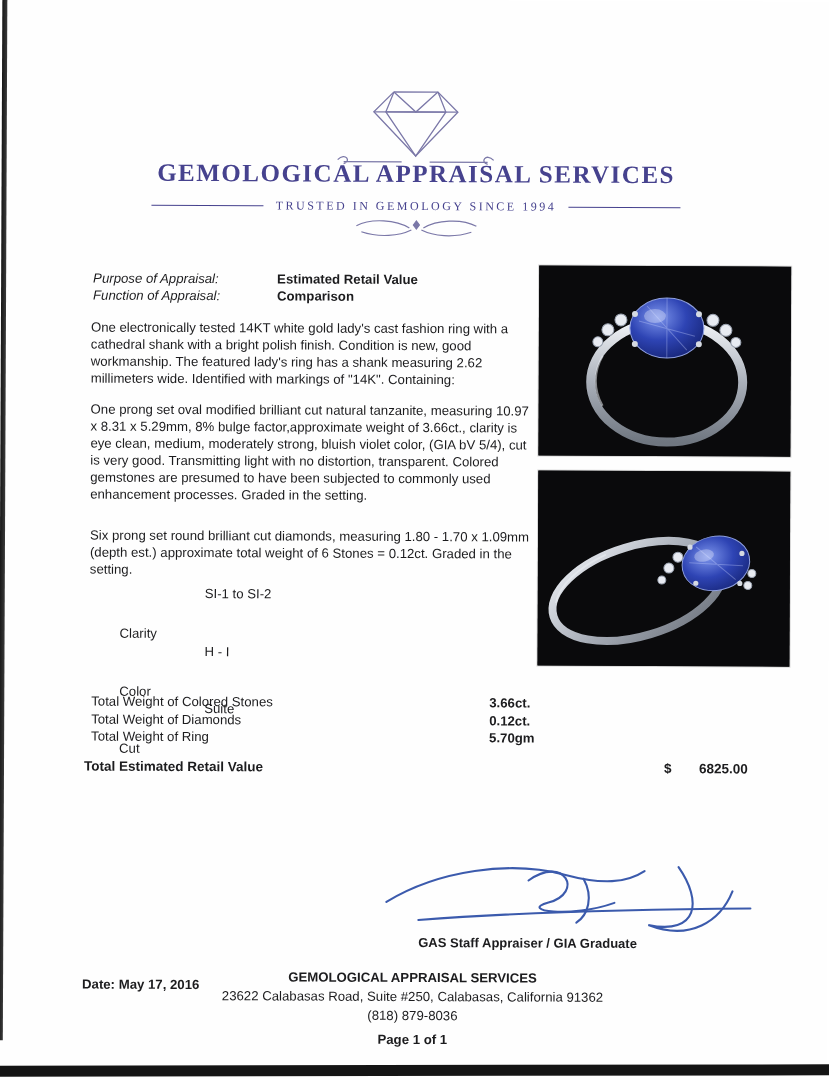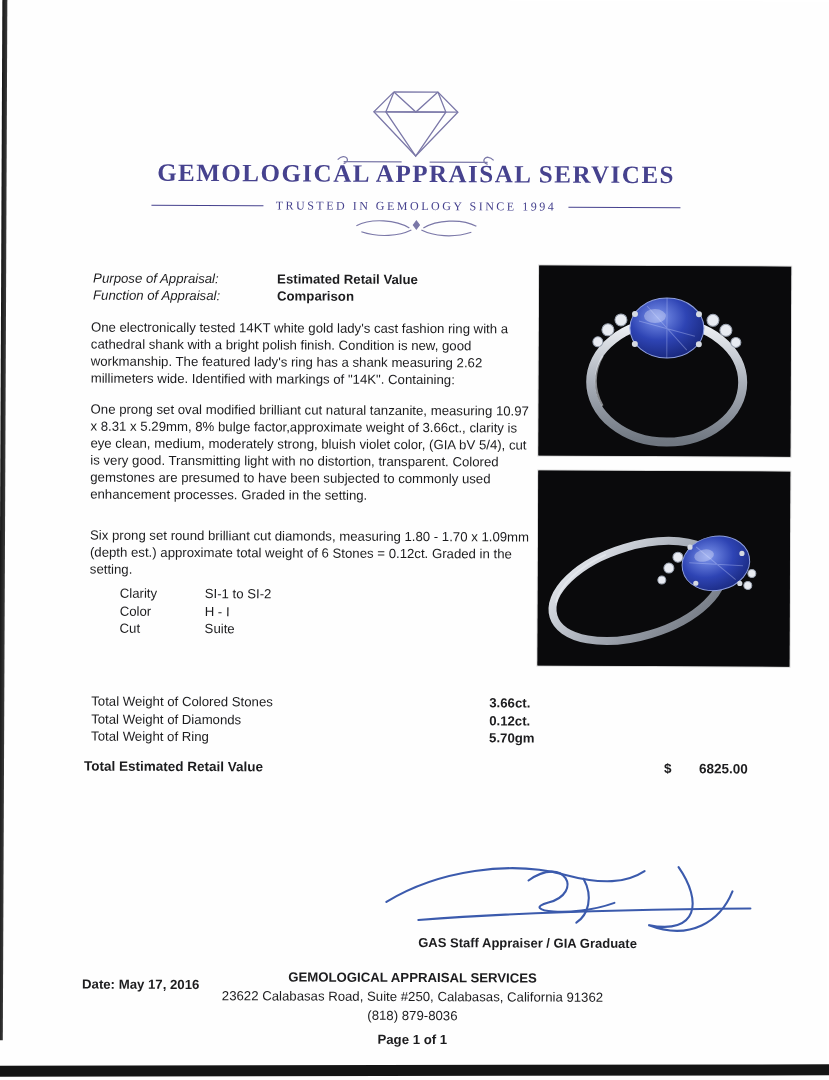--- a/index.html
+++ b/index.html
@@ -21,21 +21,21 @@
   .flourish { position:absolute; left:0; right:0; top:216px; display:flex; justify-content:center; }
 
   
   .kv-row { position:absolute; left:92px; width:460px; display:flex; font-size:13.2px; }
   .kv-label { width:160px;font-style:italic; }
   .kv-value { font-weight:bold;padding-left:24px; }
   .para { position:absolute; left:90px; width:444px; font-size:13.2px; line-height:17px; }
 
   .grades { position:absolute; left:120px; top:586px; font-size:13.2px; line-height:17.5px; }
   .grade-row { display:flex; }
-  .grade-label { width:85px; }
+  .grade-label { width:85px;margin-top:40px; }
   .grade-value { font-weight:normal; }
 
   
   .photo { position:absolute; left:538px; width:252px; background:#0a0a0c; box-shadow:0 0 0 1px #d8d8d8; }
   .photo svg { display:block; width:100%; height:100%; }
   .photo-1 { top:265px; height:190px; }
   .photo-2 { top:470px; height:195px; }
 
   
   .totals { position:absolute; left:92px; top:694px; width:660px; font-size:13.2px; line-height:17.5px; }

